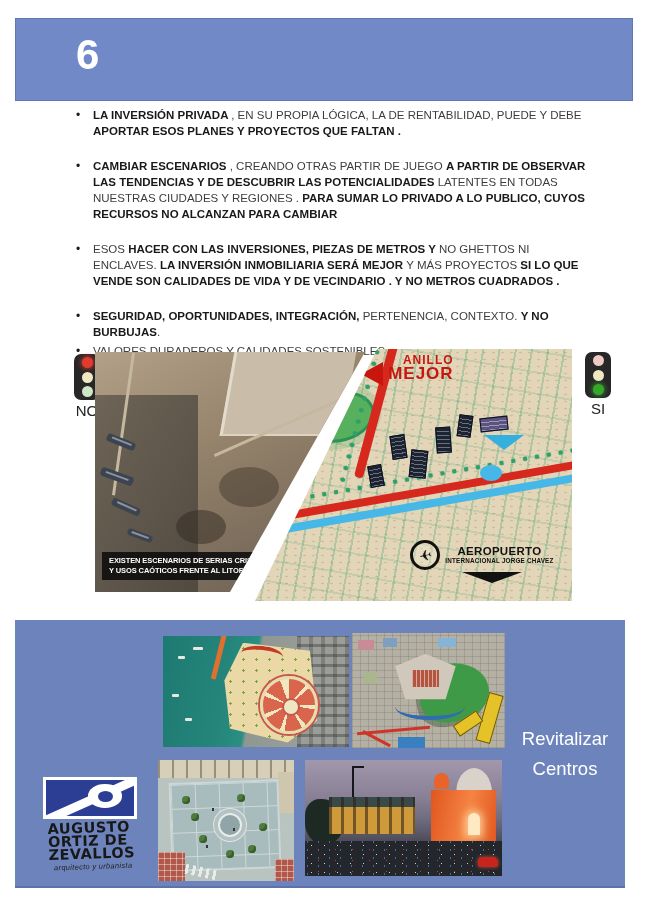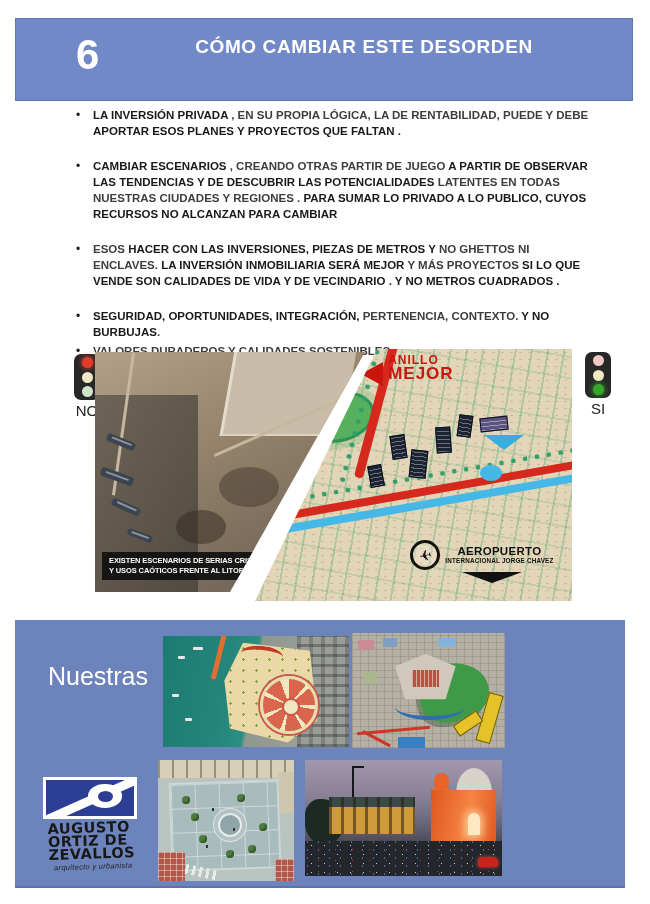--- a/index.html
+++ b/index.html
@@ -13,21 +13,21 @@
   .header-title{position:absolute;left:110px;right:30px;top:14px;text-align:center;color:#fff;
                 font-weight:bold;font-size:19px;line-height:27px;letter-spacing:.6px;}
 
   
   .bullets{position:absolute;left:76px;top:107px;width:514px;}
   .bullet{display:flex;margin-bottom:19px;font-size:11.5px;line-height:16px;color:#262626;}
   .bullet:nth-child(4){margin-bottom:3px;}
   .bullet:last-child{margin-bottom:0;}
   .bullet .dot{width:17px;flex:none;font-size:12px;color:#1c1c1c;}
   .bullet b{font-weight:bold;color:#191919;}
-  .bullet .reg{font-weight:bold;color:#3d3d3d;}
+  .bullet .reg{font-weight:normal;color:#3d3d3d;}
 
   
   .tl{position:absolute;width:26px;height:46px;background:#272727;border-radius:7px;
       display:flex;flex-direction:column;align-items:center;justify-content:space-evenly;}
   .tl .lamp{width:11px;height:11px;border-radius:50%;}
   .tl-left{left:74px;top:354px;}
   .tl-right{left:585px;top:352px;}
   .lamp-red-on{background:#e23b2e;box-shadow:0 0 5px 1px rgba(226,59,46,.8);}
   .lamp-yellow-off{background:#efe9c3;}
   .lamp-green-off{background:#cfe5c8;}
@@ -73,21 +73,21 @@
                background-image:radial-gradient(circle 4px,#2fa06a 58%,transparent 65%);
                background-size:12px 14px;}
   .map-trees-v{position:absolute;left:31%;top:-2%;width:14px;height:58%;transform:rotate(15deg);
                background-image:radial-gradient(circle 4px,#2fa06a 58%,transparent 65%);
                background-size:13px 12px;}
   .map-pond{position:absolute;right:22%;top:46%;width:22px;height:16px;border-radius:50%;background:#45b8e8;}
   .bldg{position:absolute;background:#1c2434;border:1px solid #0d1320;
         background-image:repeating-linear-gradient(0deg,rgba(255,255,255,.35) 0 1px,transparent 1px 4px);}
   .bldg-p{background:#5d5380;background-image:repeating-linear-gradient(0deg,rgba(255,255,255,.4) 0 1px,transparent 1px 4px);}
   .map-anillo{position:absolute;left:42%;top:2%;color:#c8160e;font-weight:800;text-align:left;}
-  .map-anillo .l1{font-size:12px;line-height:12px;letter-spacing:1px;}
+  .map-anillo .l1{font-size:12px;line-height:12px;letter-spacing:1px;text-align:right;}
   .map-anillo .l2{font-size:17px;line-height:16px;letter-spacing:1px;}
   .map-anillo-arrow{position:absolute;left:33.5%;top:5%;width:0;height:0;
                     border-top:12px solid transparent;border-bottom:12px solid transparent;
                     border-right:22px solid #c8160e;}
   .map-estacion{position:absolute;right:0;top:16%;width:46%;text-align:center;color:#3ab5e0;font-weight:800;}
   .map-estacion .l1{font-size:15px;line-height:16px;letter-spacing:1px;}
   .map-estacion .l2{font-size:9px;line-height:11px;letter-spacing:.2px;}
   .map-est-tri{position:absolute;right:15%;top:34%;width:0;height:0;
                border-left:20px solid transparent;border-right:20px solid transparent;
                border-top:15px solid #35b0dd;}
@@ -225,21 +225,20 @@
             transform:rotate(-2deg);letter-spacing:.3px;}
 </style>
 </head>
 <body>
 
 <div class="page">
 
   <div class="header">
     <div class="header-number">6</div>
     <div class="header-title">
-      <div>CÓMO CAMBIAR ESTE DESORDEN</div>
     </div>
   </div>
 
   <div class="bullets">
       <div class="bullet">
         <span class="dot">•</span>
         <span><b>LA INVERSIÓN PRIVADA </b><span class="reg">, EN SU PROPIA LÓGICA,  LA DE RENTABILIDAD, PUEDE Y DEBE  </span><b>APORTAR ESOS PLANES Y PROYECTOS QUE FALTAN .</b></span>
       </div>
       <div class="bullet">
         <span class="dot">•</span>
@@ -320,21 +319,24 @@
           <div class="l1">AEROPUERTO</div>
           <div class="l2">INTERNACIONAL JORGE CHAVEZ</div>
         </div>
       </div>
       <div class="map-air-tri"></div>
     </div>
   </div>
 
   <div class="bottom">
     <div class="nuestras">
-      <div>Nuestras</div>
+    </div>
+    <div class="revitalizar">
+      <div>Revitalizar</div>
+      <div>Centros</div>
     </div>
 
     <div class="photo img-a">
       <div class="ia-city"></div>
       <div class="ia-plaza"></div>
       <div class="ia-circle"></div>
       <div class="ia-pier"></div>
       <div class="ia-redarc"></div>
       <div class="ia-boat" style="left:8%;top:18%;"></div>
       <div class="ia-boat" style="left:16%;top:10%;width:10px;"></div>

